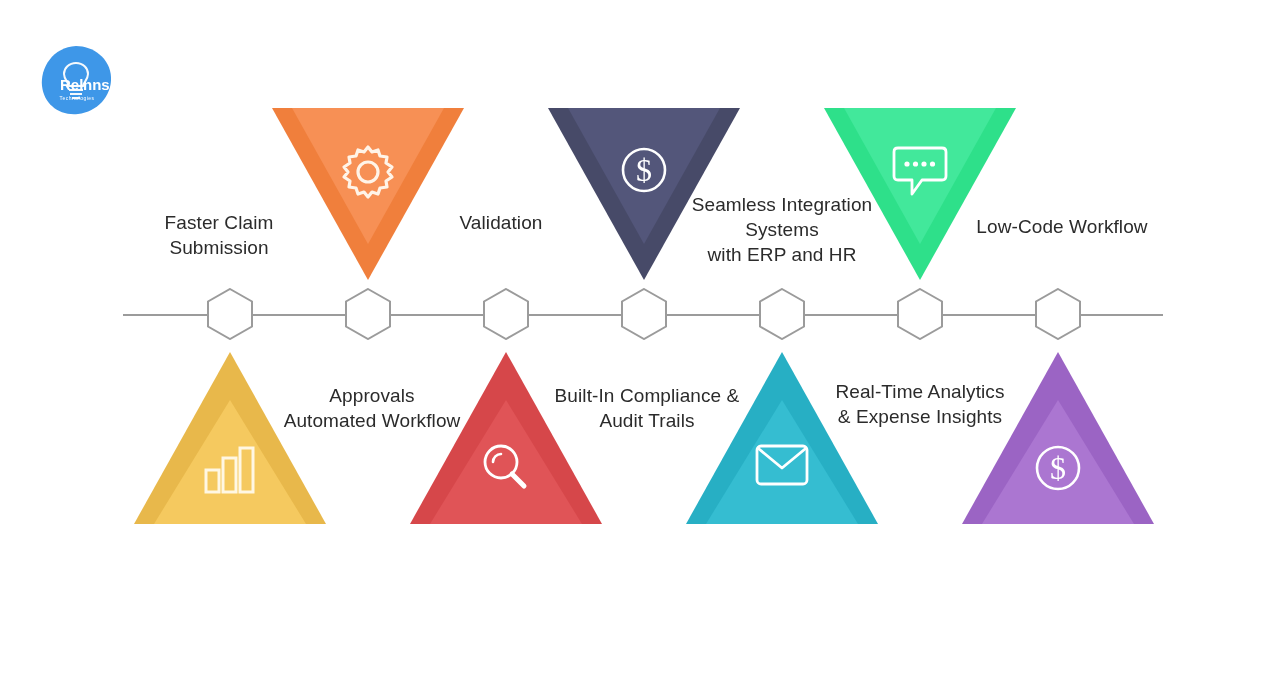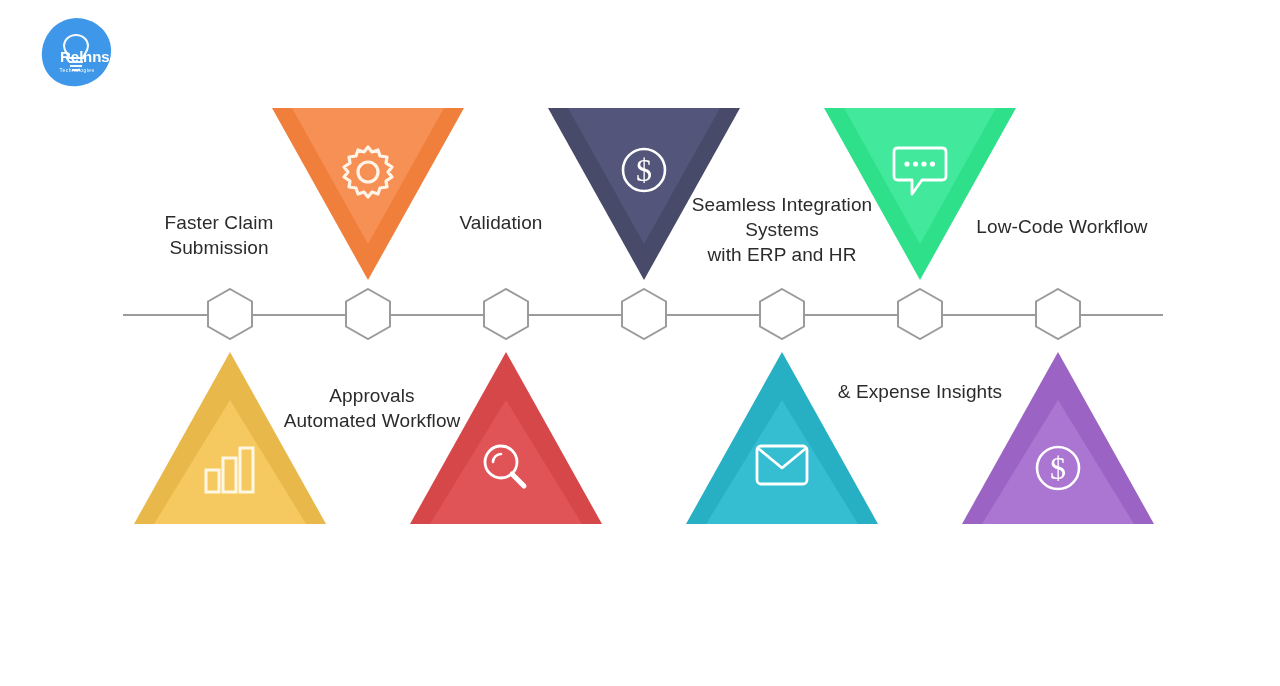--- a/index.html
+++ b/index.html
@@ -12,21 +12,21 @@
     background: #ffffff;
     font-family: "Liberation Sans", sans-serif;
     overflow: hidden;
     position: relative;
   }
 
   
   #logo {
     position: absolute;
     left: 40px;
-    top: 16px;
+    top: 44px;
     width: 74px;
     height: 72px;
   }
   #logo svg { display: block; }
 
   
   #timeline-line {
     position: absolute;
     left: 123px;
     top: 314px;
@@ -245,17 +245,20 @@
 <div class="label" style="left:962px;top:214px;width:200px">
   <div>Low-Code Workflow</div>
 </div>
 
 <div class="label" style="left:262px;top:383px;width:220px">
   <div>Approvals</div>
   <div>Automated Workflow</div>
 </div>
 
 <div class="label" style="left:541px;top:383px;width:212px">
+  <div>Built-In Compliance &amp;</div>
+  <div>Audit Trails</div>
 </div>
 
 <div class="label" style="left:818px;top:379px;width:204px">
+  <div>Real-Time Analytics</div>
   <div>&amp; Expense Insights</div>
 </div>
 
 </body></html>

